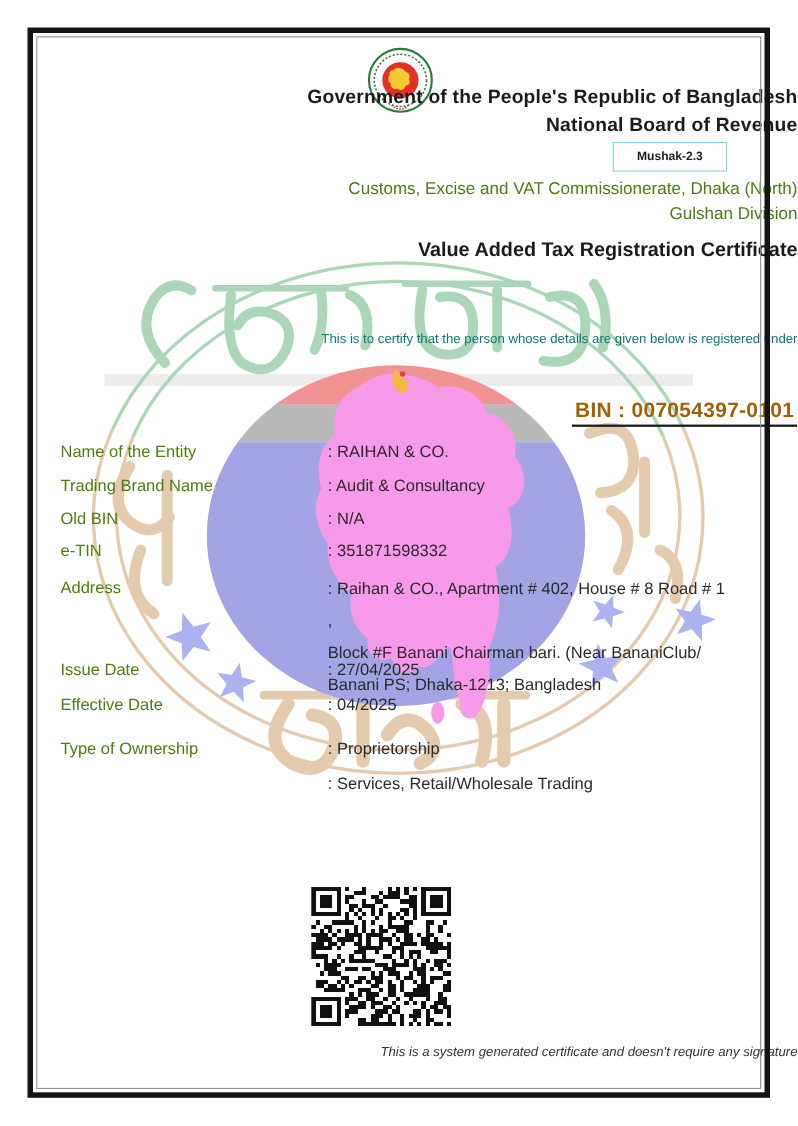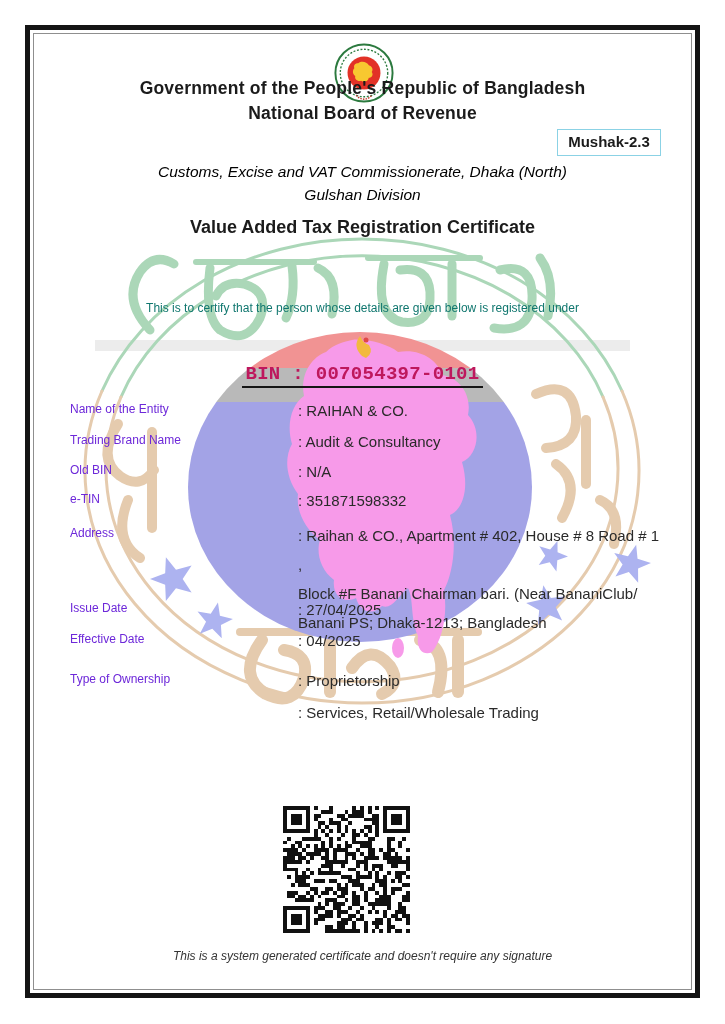--- a/index.html
+++ b/index.html
@@ -7,32 +7,32 @@
         font-family:"Liberation Sans",sans-serif;color:#232323;}
   
   .frame-outer{position:absolute;left:25px;right:25px;top:25px;bottom:26px;
                border:5px solid #141414;box-sizing:border-box;z-index:3;pointer-events:none;}
   .frame-inner{position:absolute;left:33px;right:33px;top:33px;bottom:34px;
                border:1px solid #8f8f8f;box-sizing:border-box;z-index:3;pointer-events:none;}
   
   .gray-band{position:absolute;left:95px;top:340px;width:535px;height:11px;background:#ececec;z-index:0;}
   .watermark{position:absolute;left:0;top:0;z-index:1;pointer-events:none;}
   .content{position:absolute;left:0;top:0;width:725px;height:1024px;z-index:2;}
-  .t{position:absolute;left:0;right:0;text-align:center;}
+  .t{position:absolute;left:0;right:0;text-align:right;}
   .title{font-size:17.5px;font-weight:700;color:#1b1b1b;letter-spacing:.2px;}
-  .office{font-size:15.5px;color:#000000;font-style:italic;}
+  .office{font-size:15.5px;color:#4d7c0f;}
   .cert-title{font-size:18px;font-weight:700;color:#1b1b1b;}
   .statement{font-size:12px;color:#0f766e;margin-top:12px;}
   .bin-wrap{top:363px;}
-  .bin{display:inline-block;font-size:19px;font-weight:700;color:#be185d;
-       border-bottom:2.5px solid #151515;padding:0 3px 1px;letter-spacing:.3px;font-family:Liberation Mono, monospace;}
+  .bin{display:inline-block;font-size:19px;font-weight:700;color:#a16207;
+       border-bottom:2.5px solid #151515;padding:0 3px 1px;letter-spacing:.3px;}
   .badge{position:absolute;left:557px;top:129px;width:104px;height:27px;box-sizing:border-box;
          border:1.5px solid #8bd2e5;background:#fff;text-align:center;
-         font-size:15px;font-weight:700;line-height:24px;color:#1b1b1b;}
-  .lbl{position:absolute;left:70px;font-size:12px;color:#6d28d9;white-space:nowrap;}
+         font-size:11px;font-weight:700;line-height:24px;color:#1b1b1b;}
+  .lbl{position:absolute;left:55px;font-size:15px;color:#4d7c0f;white-space:nowrap;}
   .val{position:absolute;left:298px;font-size:15px;color:#2a2a2a;white-space:nowrap;}
   .val.address{white-space:pre-line;line-height:29px;width:365px;}
   .qr{position:absolute;left:283px;top:806px;width:127px;height:127px;background:#fff;}
   .footer{top:949px;font-size:12px;font-style:italic;color:#333;}
   .emblem{position:absolute;left:333px;top:42px;}
 </style>
 </head>
 <body>
 
 <div class="page">

